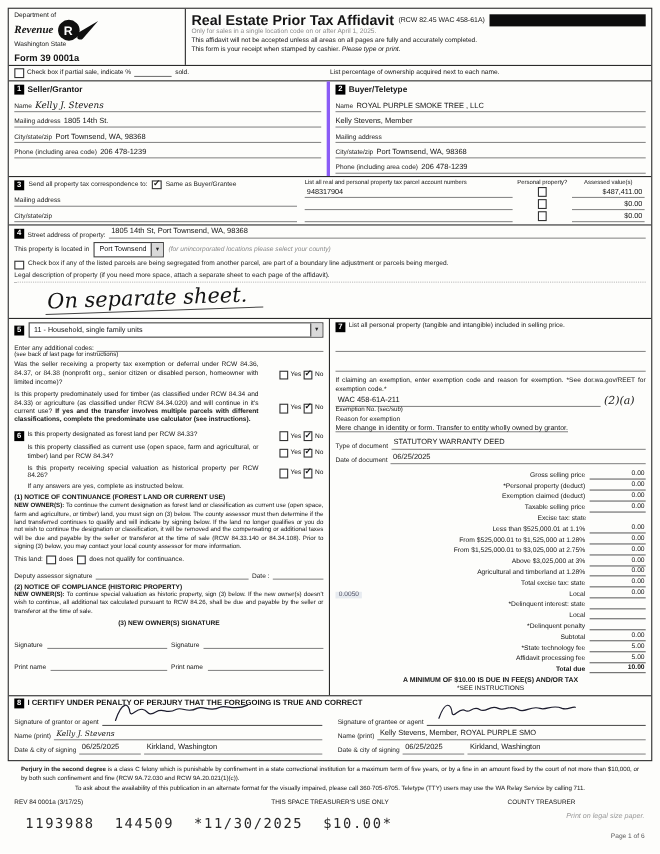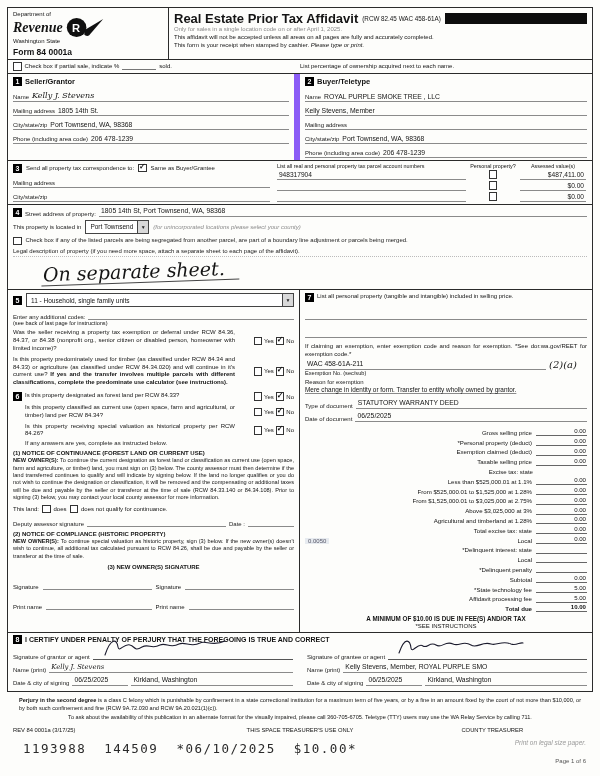--- a/index.html
+++ b/index.html
@@ -19,37 +19,37 @@
   .rulefill{flex:1;border-bottom:1px solid #8a8a8a;height:8px;}
   .frow{display:flex;align-items:flex-end;gap:3px;border-bottom:1px solid #8a8a8a;min-height:12px;padding-bottom:1px;}
   .dd{display:inline-flex;align-items:stretch;border:1px solid #444;height:12px;background:#fff;}
   .ddtxt{font-size:6.5px;padding:0 4px;display:flex;align-items:center;white-space:nowrap;}
   .ddbtn{width:10px;border-left:1px solid #444;background:#d9d9d9;display:flex;align-items:center;justify-content:center;font-size:5px;color:#222;}
   
   .hdr{display:flex;border-bottom:1px solid #2b2b2b;}
   .logo-block{width:150px;border-right:1px solid #2b2b2b;padding:3px 5px 2px;}
   .dept-small{font-size:6px;}
   .logo-row{display:flex;align-items:center;gap:3px;}
-  .revenue{font-size:14px;font-weight:bold;font-style:italic;font-family:"Liberation Serif",serif;line-height:1;}
+  .revenue{font-size:10px;font-weight:bold;font-style:italic;font-family:"Liberation Serif",serif;line-height:1;}
   .form-number{font-size:8.5px;font-weight:bold;margin-top:3px;}
   .title-block{flex:1;padding:3px 5px 2px;}
   .title-row{display:flex;align-items:center;gap:4px;}
   .ftitle{font-size:13px;font-weight:bold;white-space:nowrap;}
   .fcode{font-size:6.3px;white-space:nowrap;}
   .bar{flex:1;height:11px;background:#0d0d0d;}
   .note{font-size:6px;line-height:1.3;}
   .gray{color:#8a8a8a;}
   
   .toprow{display:grid;grid-template-columns:1fr 1fr;border-bottom:1px solid #2b2b2b;font-size:6px;padding:2px 5px;align-items:center;}
   .toprow .half{display:flex;align-items:center;gap:3px;}
   .blank{width:34px;border-bottom:1px solid #777;height:7px;}
   
   .sec12{display:grid;grid-template-columns:1fr 1fr;}
   .party{padding:1px 5px 2px;}
-  .party.left{border-right:6px solid #8b5cf6;}
+  .party.left{border-right:3px solid #8b5cf6;}
   .phead{display:flex;align-items:center;gap:3px;padding:2px 0;}
   .ptitle{font-size:7.5px;font-weight:bold;}
   
   .sec3{display:flex;border-top:1px solid #2b2b2b;}
   .sec3l{width:44%;padding:2px 5px;}
   .sec3r{flex:1;padding:2px 6px 2px 2px;}
   .ptab-h{display:grid;grid-template-columns:1fr 46px 66px;font-size:5.4px;line-height:1.2;column-gap:4px;}
   .ptab-r{display:grid;grid-template-columns:1fr 46px 66px;column-gap:4px;align-items:end;min-height:11px;}
   .pcell{border-bottom:1px solid #8a8a8a;font-size:6.6px;padding:0 2px 1px;}
   .pcb{display:flex;justify-content:center;padding-bottom:1px;}
@@ -115,21 +115,21 @@
         <div class="dept-small">Department of</div>
         <div class="logo-row">
           <span class="revenue">Revenue</span>
           <svg width="38" height="21" viewBox="0 0 54 30">
             <ellipse cx="15" cy="15" rx="14" ry="13.5" fill="#101010"></ellipse>
             <path d="M26 19 L53 3 L33 26 C31 28 27 27 26 25 z" fill="#101010"></path>
             <text x="8.5" y="21" font-size="16" font-weight="bold" fill="#ffffff">R</text>
           </svg>
         </div>
         <div class="dept-small">Washington State</div>
-        <div class="form-number">Form 84 0001a</div>
+        <div class="form-number">Form 39 0001a</div>
       </div>
       <div class="title-block">
         <div class="title-row">
           <span class="ftitle">Real Estate Prior Tax Affidavit</span>
           <span class="fcode">(RCW 82.45 WAC 458-61A)</span>
           <span class="bar"></span>
         </div>
         <div class="note gray">Only for sales in a single location code on or after April 1, 2025.</div>
         <div class="note">This affidavit will not be accepted unless all areas on all pages are fully and accurately completed.</div>
         <div class="note">
@@ -557,18 +557,18 @@
   <div class="footer">
     <div class="perjury">
       <span class="bold">Perjury in the second degree</span><span> is a class C felony which is punishable by confinement in a state correctional institution for a maximum term of five years, or by a fine in an amount fixed by the court of not more than $10,000, or by both such confinement and fine (RCW 9A.72.030 and RCW 9A.20.021(1)(c)).</span>
     </div>
     <div class="altfmt">To ask about the availability of this publication in an alternate format for the visually impaired, please call 360-705-6705. Teletype (TTY) users may use the WA Relay Service by calling 711.</div>
     <div class="revrow">
       <span class="a">REV 84 0001a (3/17/25)</span>
       <span class="b">THIS SPACE TREASURER'S USE ONLY</span>
       <span class="c">COUNTY TREASURER</span>
     </div>
-    <div class="stamp">1193988  144509  *06/10/2025  $10.00*</div>
+    <div class="stamp">1193988  144509  *11/30/2025  $10.00*</div>
   </div>
 
   <div class="printnote">Print on legal size paper.</div>
   <div class="pageno">Page 1 of 6</div>
 </div>
 
 </body></html>

